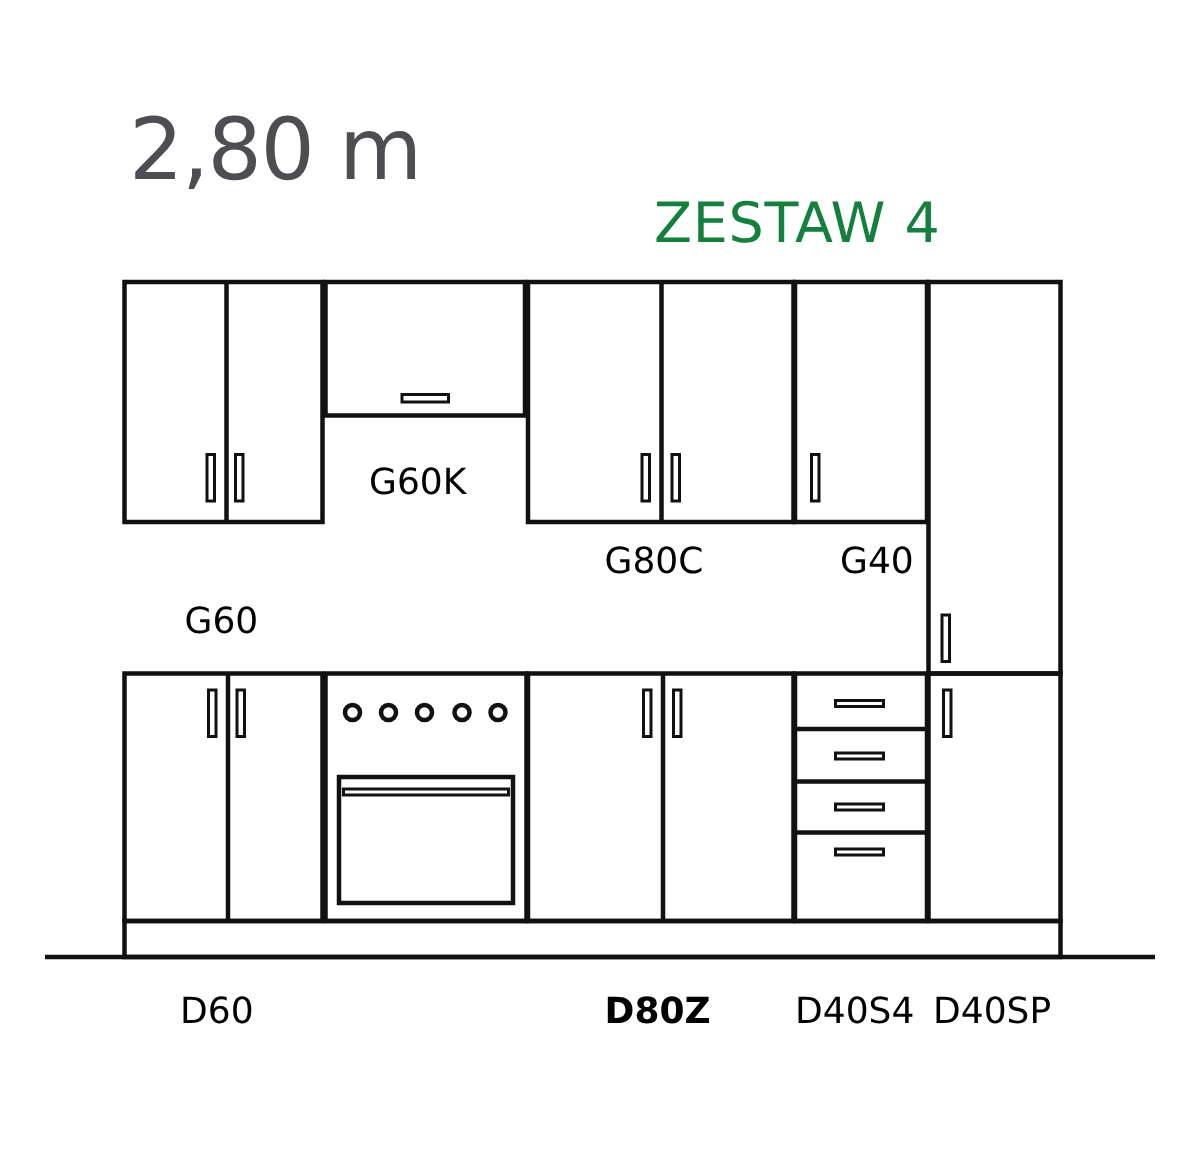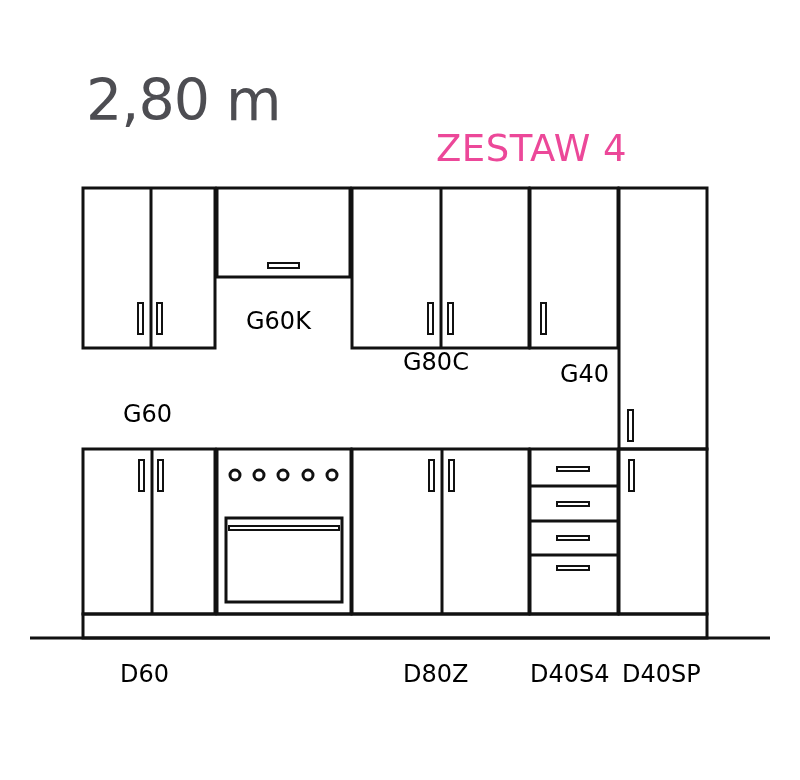--- a/index.html
+++ b/index.html
@@ -1,18 +1,18 @@
 <!DOCTYPE html>
 <html><head>
 <meta charset="utf-8">
 <style>
   html,body{margin:0;padding:0;background:#fff;}
   body{width:800px;height:780px;position:relative;overflow:hidden;font-family:"DejaVu Sans","Liberation Sans",sans-serif;}
   .title-big{position:absolute;left:86px;top:72px;font-size:57px;color:#4d4d52;letter-spacing:-1px;line-height:1;}
-  .title-small{position:absolute;left:436px;top:130px;font-size:37px;color:#ec4899;line-height:1;letter-spacing:0.5px;}
+  .title-small{position:absolute;left:436px;top:130px;font-size:37px;color:#15803d;line-height:1;letter-spacing:0.5px;}
   svg{position:absolute;left:0;top:0;}
   .lbl{position:absolute;font-size:24px;color:#000000;line-height:1;}
 </style>
 </head>
 <body>
 
 <div class="title-big">2,80 m</div>
 <div class="title-small">ZESTAW 4</div>
 
 <svg width="800" height="780" viewBox="0 0 800 780">
@@ -81,19 +81,19 @@
       <rect x="629" y="460" width="5" height="31" stroke-width="2"></rect>
     </g>
 
     <rect x="83" y="614" width="624" height="24"></rect>
     <line x1="30" y1="638" x2="770" y2="638"></line>
   </g>
 </svg>
 
 <div class="lbl" style="left:123px;top:362px;margin-top:40px;">G60</div>
 <div class="lbl" style="left:246px;top:309px;">G60K</div>
-<div class="lbl" style="left:403px;top:350px;">G80C</div>
+<div class="lbl" style="left:403px;top:362px;">G80C</div>
 <div class="lbl" style="left:560px;top:362px;">G40</div>
 
 <div class="lbl" style="left:120px;top:662px;">D60</div>
-<div class="lbl" style="left:403px;top:662px;">D80Z</div>
+<div class="lbl" style="left:403px;top:662px;font-weight:bold;">D80Z</div>
 <div class="lbl" style="left:530px;top:662px;">D40S4</div>
 <div class="lbl" style="left:622px;top:662px;text-align:center;">D40SP</div>
 
 </body></html>

